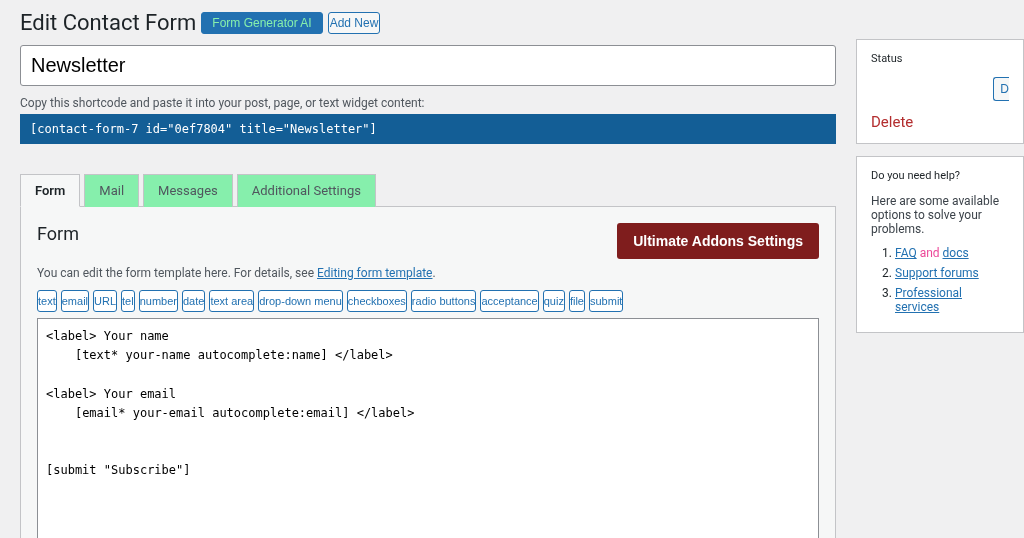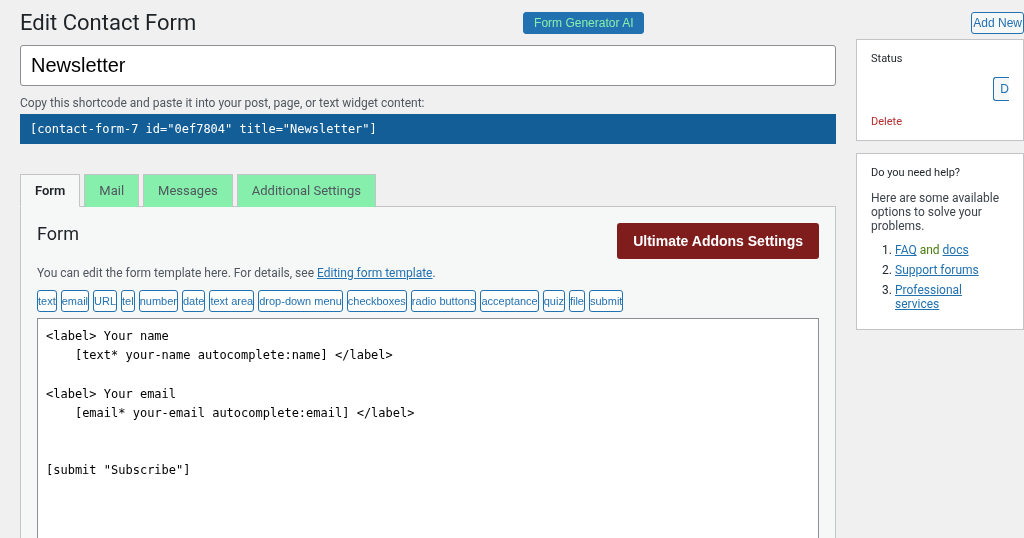--- a/index.html
+++ b/index.html
@@ -9,23 +9,22 @@
     color: #1d2327;
     font-size: 13px;
     width: 1024px;
     height: 538px;
     overflow: hidden;
     padding: 0 0 0 20px;
   }
   .header-row {
     display: flex;
     align-items: center;
-    gap: 12px;
+    gap: 5px;
     padding: 10px 0 4px 0;
-    justify-content: space-between;
   }
   .page-title {
     font-size: 22px;
     font-weight: 400;
     color: #1d2327;
   }
   .btn-gen-ai {
     background: #2271b1;
     color: #86efac;
     border: 1px solid #2271b1;
@@ -177,35 +176,35 @@
     background: #f6f7f7;
     border-radius: 3px 0 0 3px;
     padding: 4px 0 4px 6px;
     font-size: 12px;
     cursor: pointer;
     border-right: none;
   }
   .delete-link {
     color: #b32d2e;
     text-decoration: none;
-    font-size: 11px;
+    font-size: 15px;
     cursor: pointer;
   }
   .help-box p {
     font-size: 12px;
     color: #3c434a;
     margin-bottom: 10px;
   }
   .help-box ol {
     padding-left: 24px;
     font-size: 12px;
   }
   .help-box ol li { margin-bottom: 6px; }
   .help-box a { color: #2271b1; text-decoration: underline; }
-  .help-box .sep { color: #4d7c0f; }
+  .help-box .sep { color: #ec4899; }
 </style>
 </head>
 <body>
 
 <div style="position:relative;">
   <div class="header-row">
     <h1 class="page-title">Edit Contact Form</h1>
     <button class="btn-gen-ai">Form Generator AI</button>
     <button class="btn-add-new">Add New</button>
   </div>

